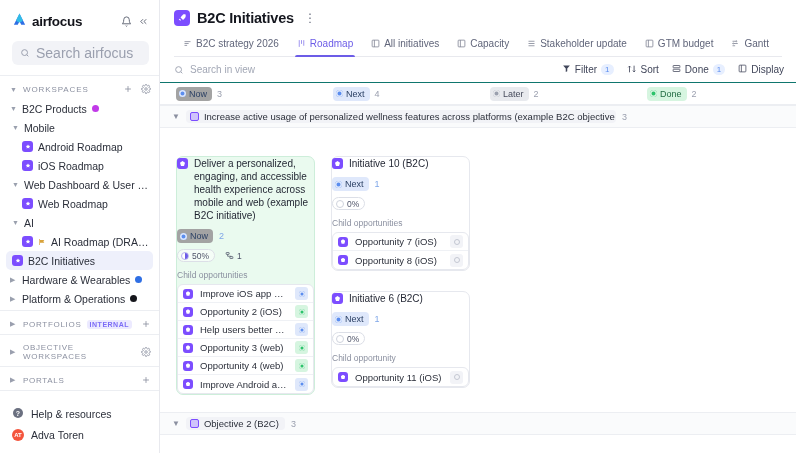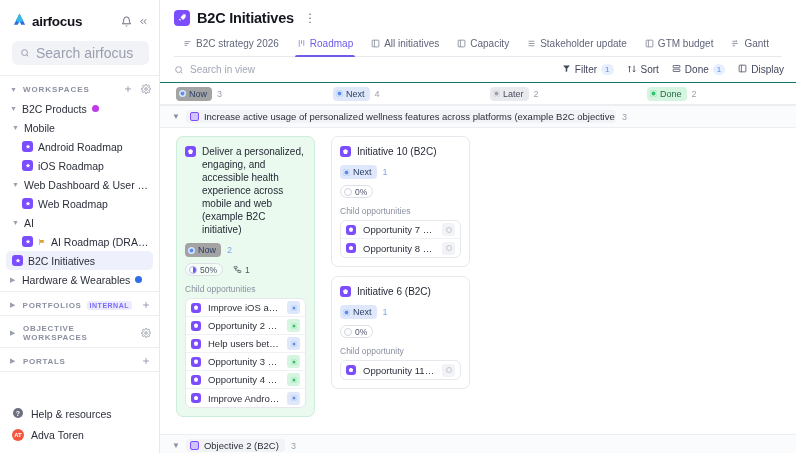--- a/index.html
+++ b/index.html
@@ -39,21 +39,21 @@
   }
   .search-box input::placeholder { color: #9a9fae; }
   .sb-div { height: 1px; background: #eceef2; margin: 0; }
 
   .sb-section {
     display: flex; align-items: center; gap: 5px;
     padding: 8px 8px 5px 10px;
   }
   .sb-section .caret { color: #9a9fae; font-size: 7px; width: 8px; }
   .sb-section-label {
-    font-size: 8px; font-weight: 700; letter-spacing: 0.7px;
+    font-size: 8px; font-weight: 400; letter-spacing: 0.7px;
     color: #8b90a0; text-transform: uppercase; flex: 1;
   }
   .sb-section-label.ws { letter-spacing: 0.9px; }
   .tag-internal {
     font-size: 7px; font-weight: 700; letter-spacing: .5px;
     color: #7b6cf6; background: #eceaff; border-radius: 3px;
     padding: 1px 3px; margin-right: 4px;
   }
   .sb-act { color: #8b90a0; display: flex; align-items: center; cursor: pointer; }
   .sb-act + .sb-act { margin-left: 3px; }
@@ -178,21 +178,21 @@
   }
   .obj-ico {
     width: 9px; height: 9px; border-radius: 2px; background: #cfc4fb;
     border: 1.5px solid #7c4dff; flex: 0 0 9px;
   }
   .lane { display: flex; padding: 8px 8px 8px 8px; gap: 0; align-items: flex-start; }
   .lane-col { flex: 1 1 0; padding: 0 8px; min-width: 0; }
 
   .card {
     background: #fff; border: 1px solid #e6e8ee; border-radius: 7px;
-    padding: 8px; margin-bottom: 9px;
+    padding: 0; margin-bottom: 9px; margin-top: 20px;
   }
   .card.green { background: #eafaef; border-color: #cdeeda; }
   .card-top { display: flex; gap: 6px; align-items: flex-start; }
   .card-ico {
     width: 11px; height: 11px; border-radius: 3px; background: #7c4dff;
     flex: 0 0 11px; display: flex; align-items: center; justify-content: center;
     margin-top: 1px;
   }
   .card-ico .inner {
     width: 5px; height: 5px; background: #fff;
@@ -356,20 +356,25 @@
               <path d="M12 2l3 5 6 .8-4.4 4.3 1 6-5.6-3-5.6 3 1-6L3 7.8 9 7z"></path>
             </svg>
           </span>
           <span class="lbl">B2C Initiatives</span>
         </div>
         <div class="tr ind0">
           <span class="caret">▶</span>
           <span class="lbl">Hardware &amp; Wearables</span>
           <span class="dot" style="background: rgb(47, 111, 228);"></span>
         </div>
+        <div class="tr ind0">
+          <span class="caret">▶</span>
+          <span class="lbl">Platform &amp; Operations</span>
+          <span class="dot" style="background: rgb(21, 22, 28);"></span>
+        </div>
       </div>
 
     <div class="sb-div"></div>
     <div class="sb-section">
       <span class="caret">▶</span>
       <span class="sb-section-label">PORTFOLIOS</span>
       <span class="tag-internal">INTERNAL</span>
       <span class="sb-act">
         <svg width="10" height="10" viewBox="0 0 24 24" fill="none" stroke="currentColor" stroke-width="2">
             <path d="M12 5v14M5 12h14"></path>

